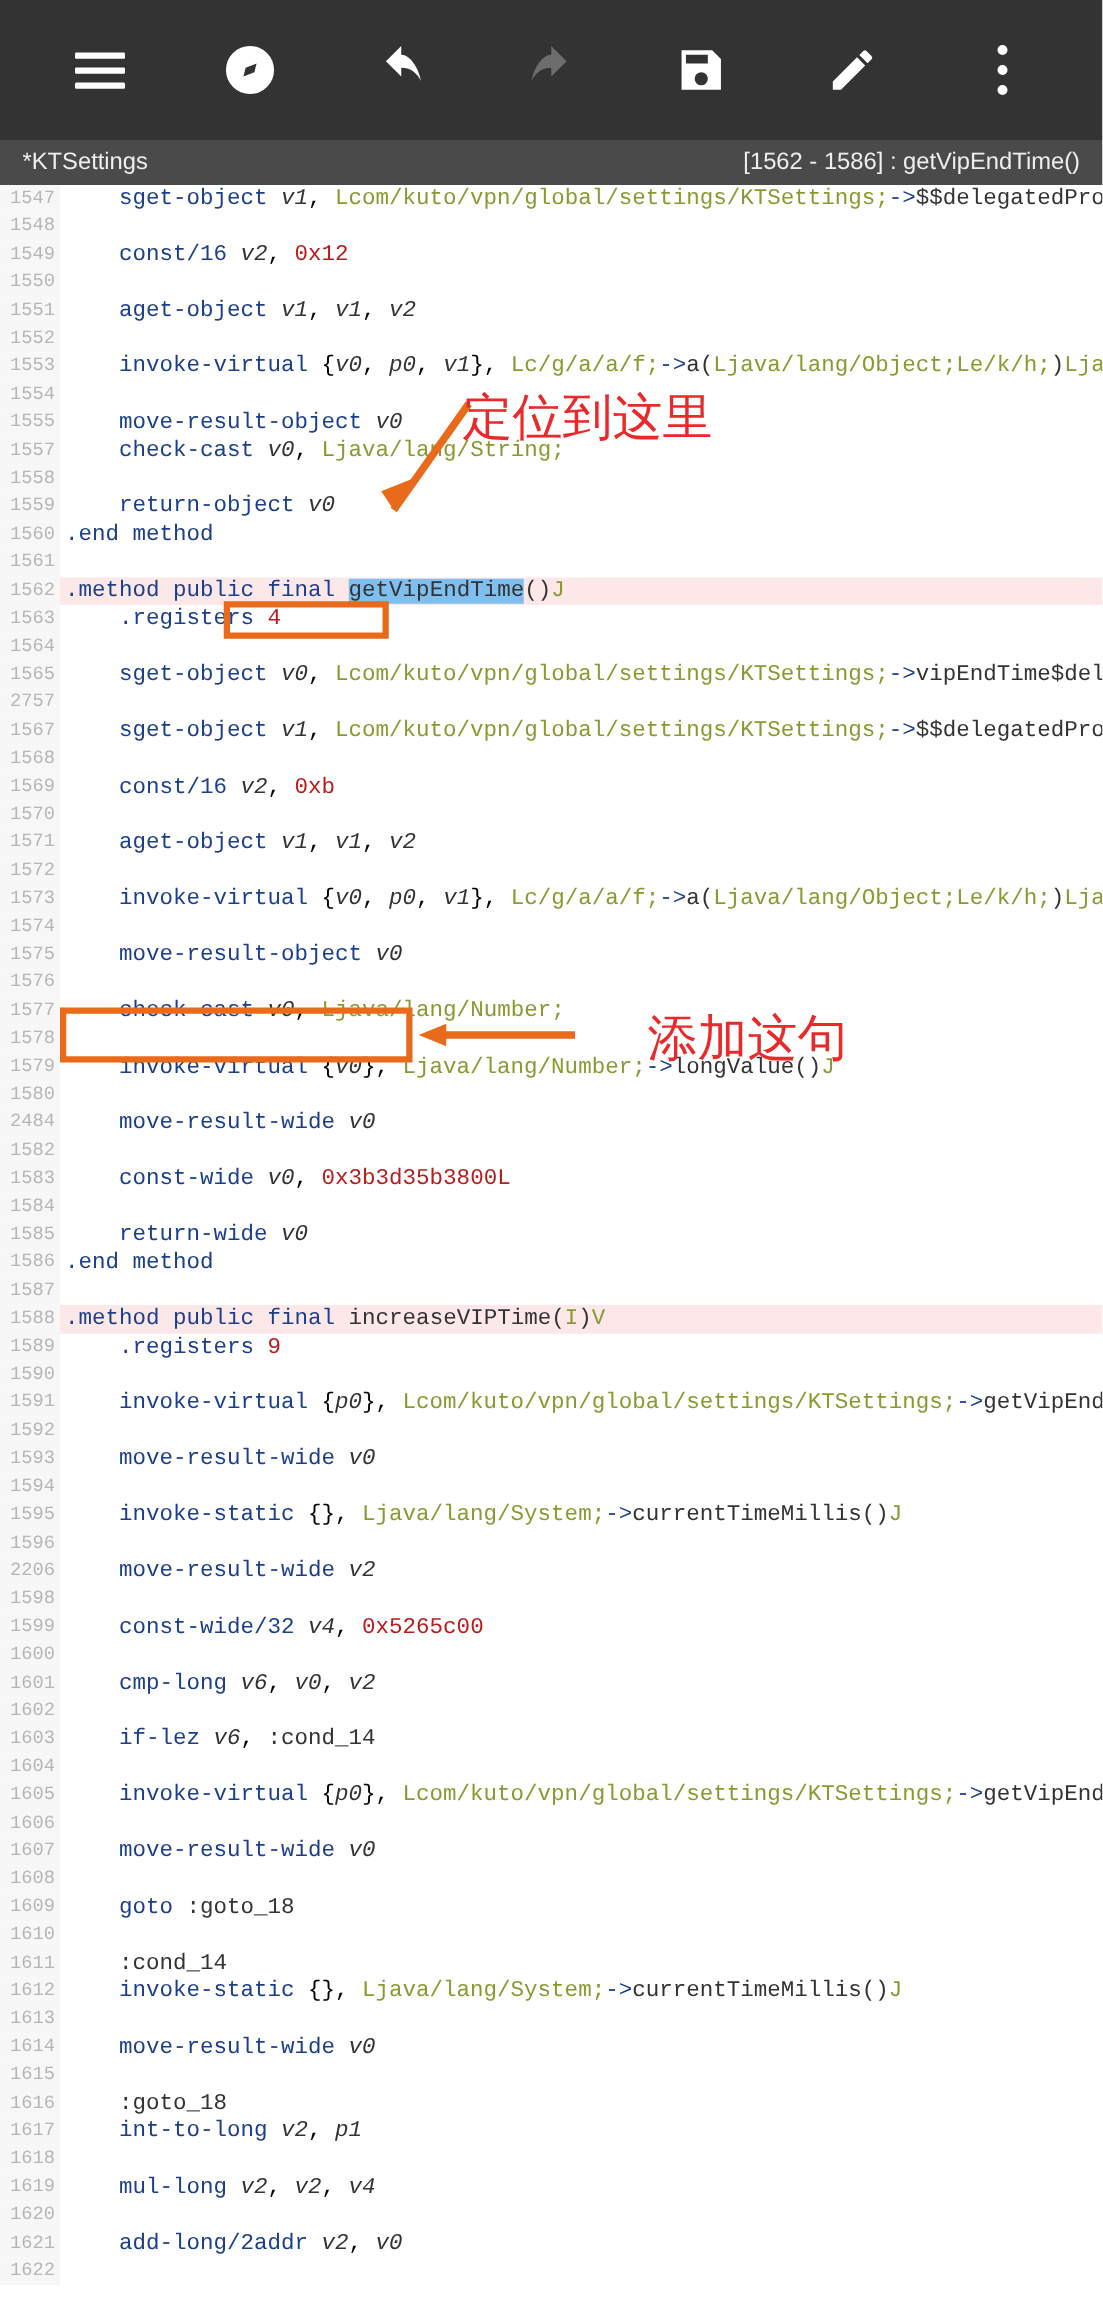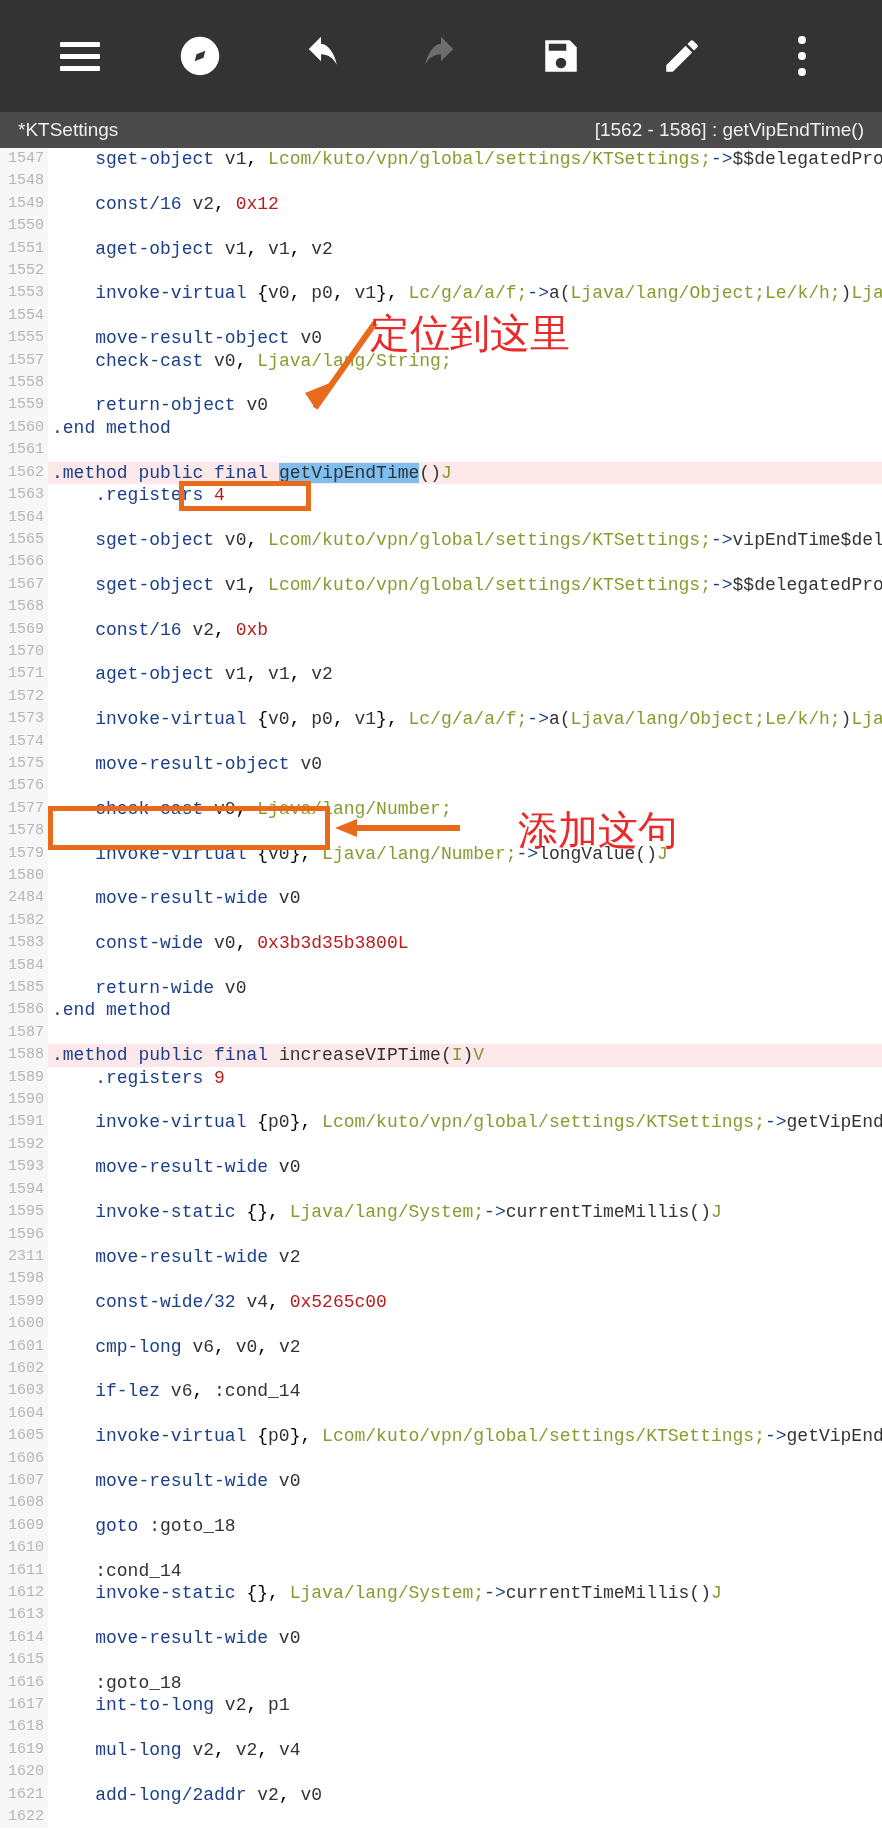--- a/index.html
+++ b/index.html
@@ -17,21 +17,21 @@
   .status { background:#4a4a4a; color:#eee; height:36px; display:flex; align-items:center; padding:18px 18px; font-size:19px; justify-content:space-between; }
   
   .editor { background:#fff; font-family: Consolas, "Courier New", monospace; font-size:18px; line-height:22.4px; }
   .line { display:flex; white-space:pre; }
   .gutter { width:48px; text-align:right; color:#b6b6b6; background:#f7f7f7; padding-right:4px; font-size:15px; user-select:none; flex-shrink:0; }
   .code { padding-left:4px; flex:1; overflow:hidden; }
   .kw { color:#1b3f8b; }   
   .typ{ color:#8a9a31; }   
   .num{ color:#b91c1c; }
   .name{ color:#333; }
-  .reg{ color:#333; }
+  .reg{ color:#333;font-style:italic; }
   .hl-line { background:#fde8e9; }
   .sel { background:#7fbff0; }
   
   .overlay { position:absolute; pointer-events:none; }
   .ann-box { position:absolute; border:5px solid #e86a1a; }
   .ann-text { position:absolute; color:#ea2a2a; font-family:"Microsoft YaHei","PingFang SC",sans-serif; font-size:40px; font-weight:500; }
   .wrap { position:relative; }
   svg.arrow { position:absolute; overflow:visible; }
   .arrow line, .arrow polyline { stroke:#e86a1a; stroke-width:6; fill:none; }
   .arrow polygon { fill:#e86a1a; }
@@ -100,21 +100,21 @@
       <div class="line"><div class="gutter">1555</div><div class="code"><span>    </span><span class="kw">move-result-object</span><span> </span><span class="reg">v0</span></div></div>
       <div class="line"><div class="gutter">1557</div><div class="code"><span>    </span><span class="kw">check-cast</span><span> </span><span class="reg">v0</span><span>, </span><span class="typ">Ljava/lang/String;</span></div></div>
       <div class="line"><div class="gutter">1558</div><div class="code"></div></div>
       <div class="line"><div class="gutter">1559</div><div class="code"><span>    </span><span class="kw">return-object</span><span> </span><span class="reg">v0</span></div></div>
       <div class="line"><div class="gutter">1560</div><div class="code"><span class="kw">.end method</span></div></div>
       <div class="line"><div class="gutter">1561</div><div class="code"></div></div>
       <div class="line hl-line"><div class="gutter">1562</div><div class="code"><span class="kw">.method</span><span> </span><span class="kw">public</span><span> </span><span class="kw">final</span><span> </span><span class="sel name">getVipEndTime</span><span class="name">()</span><span class="typ">J</span></div></div>
       <div class="line"><div class="gutter">1563</div><div class="code"><span>    </span><span class="kw">.registers</span><span> </span><span class="num">4</span></div></div>
       <div class="line"><div class="gutter">1564</div><div class="code"></div></div>
       <div class="line"><div class="gutter">1565</div><div class="code"><span>    </span><span class="kw">sget-object</span><span> </span><span class="reg">v0</span><span>, </span><span class="typ">Lcom/kuto/vpn/global/settings/KTSettings;</span><span class="kw">-&gt;</span><span class="name">vipEndTime$delegate:</span></div></div>
-      <div class="line"><div class="gutter">1566</div><div class="code"></div></div>
+      <div class="line"><div class="gutter">2757</div><div class="code"></div></div>
       <div class="line"><div class="gutter">1567</div><div class="code"><span>    </span><span class="kw">sget-object</span><span> </span><span class="reg">v1</span><span>, </span><span class="typ">Lcom/kuto/vpn/global/settings/KTSettings;</span><span class="kw">-&gt;</span><span class="name">$$delegatedProperties:</span></div></div>
       <div class="line"><div class="gutter">1568</div><div class="code"></div></div>
       <div class="line"><div class="gutter">1569</div><div class="code"><span>    </span><span class="kw">const/16</span><span> </span><span class="reg">v2</span><span>, </span><span class="num">0xb</span></div></div>
       <div class="line"><div class="gutter">1570</div><div class="code"></div></div>
       <div class="line"><div class="gutter">1571</div><div class="code"><span>    </span><span class="kw">aget-object</span><span> </span><span class="reg">v1</span><span>, </span><span class="reg">v1</span><span>, </span><span class="reg">v2</span></div></div>
       <div class="line"><div class="gutter">1572</div><div class="code"></div></div>
       <div class="line"><div class="gutter">1573</div><div class="code"><span>    </span><span class="kw">invoke-virtual</span><span> {</span><span class="reg">v0</span><span>, </span><span class="reg">p0</span><span>, </span><span class="reg">v1</span><span>}, </span><span class="typ">Lc/g/a/a/f;</span><span class="kw">-&gt;</span><span class="name">a(</span><span class="typ">Ljava/lang/Object;Le/k/h;</span><span class="name">)</span><span class="typ">Ljava/lang/Object;</span></div></div>
       <div class="line"><div class="gutter">1574</div><div class="code"></div></div>
       <div class="line"><div class="gutter">1575</div><div class="code"><span>    </span><span class="kw">move-result-object</span><span> </span><span class="reg">v0</span></div></div>
       <div class="line"><div class="gutter">1576</div><div class="code"></div></div>
@@ -131,21 +131,21 @@
       <div class="line"><div class="gutter">1587</div><div class="code"></div></div>
       <div class="line hl-line"><div class="gutter">1588</div><div class="code"><span class="kw">.method</span><span> </span><span class="kw">public</span><span> </span><span class="kw">final</span><span> </span><span class="name">increaseVIPTime(</span><span class="typ">I</span><span class="name">)</span><span class="typ">V</span></div></div>
       <div class="line"><div class="gutter">1589</div><div class="code"><span>    </span><span class="kw">.registers</span><span> </span><span class="num">9</span></div></div>
       <div class="line"><div class="gutter">1590</div><div class="code"></div></div>
       <div class="line"><div class="gutter">1591</div><div class="code"><span>    </span><span class="kw">invoke-virtual</span><span> {</span><span class="reg">p0</span><span>}, </span><span class="typ">Lcom/kuto/vpn/global/settings/KTSettings;</span><span class="kw">-&gt;</span><span class="name">getVipEndTime()</span></div></div>
       <div class="line"><div class="gutter">1592</div><div class="code"></div></div>
       <div class="line"><div class="gutter">1593</div><div class="code"><span>    </span><span class="kw">move-result-wide</span><span> </span><span class="reg">v0</span></div></div>
       <div class="line"><div class="gutter">1594</div><div class="code"></div></div>
       <div class="line"><div class="gutter">1595</div><div class="code"><span>    </span><span class="kw">invoke-static</span><span> {}, </span><span class="typ">Ljava/lang/System;</span><span class="kw">-&gt;</span><span class="name">currentTimeMillis()</span><span class="typ">J</span></div></div>
       <div class="line"><div class="gutter">1596</div><div class="code"></div></div>
-      <div class="line"><div class="gutter">2311</div><div class="code"><span>    </span><span class="kw">move-result-wide</span><span> </span><span class="reg">v2</span></div></div>
+      <div class="line"><div class="gutter">2206</div><div class="code"><span>    </span><span class="kw">move-result-wide</span><span> </span><span class="reg">v2</span></div></div>
       <div class="line"><div class="gutter">1598</div><div class="code"></div></div>
       <div class="line"><div class="gutter">1599</div><div class="code"><span>    </span><span class="kw">const-wide/32</span><span> </span><span class="reg">v4</span><span>, </span><span class="num">0x5265c00</span></div></div>
       <div class="line"><div class="gutter">1600</div><div class="code"></div></div>
       <div class="line"><div class="gutter">1601</div><div class="code"><span>    </span><span class="kw">cmp-long</span><span> </span><span class="reg">v6</span><span>, </span><span class="reg">v0</span><span>, </span><span class="reg">v2</span></div></div>
       <div class="line"><div class="gutter">1602</div><div class="code"></div></div>
       <div class="line"><div class="gutter">1603</div><div class="code"><span>    </span><span class="kw">if-lez</span><span> </span><span class="reg">v6</span><span>, </span><span class="name">:cond_14</span></div></div>
       <div class="line"><div class="gutter">1604</div><div class="code"></div></div>
       <div class="line"><div class="gutter">1605</div><div class="code"><span>    </span><span class="kw">invoke-virtual</span><span> {</span><span class="reg">p0</span><span>}, </span><span class="typ">Lcom/kuto/vpn/global/settings/KTSettings;</span><span class="kw">-&gt;</span><span class="name">getVipEndTime()</span></div></div>
       <div class="line"><div class="gutter">1606</div><div class="code"></div></div>
       <div class="line"><div class="gutter">1607</div><div class="code"><span>    </span><span class="kw">move-result-wide</span><span> </span><span class="reg">v0</span></div></div>

